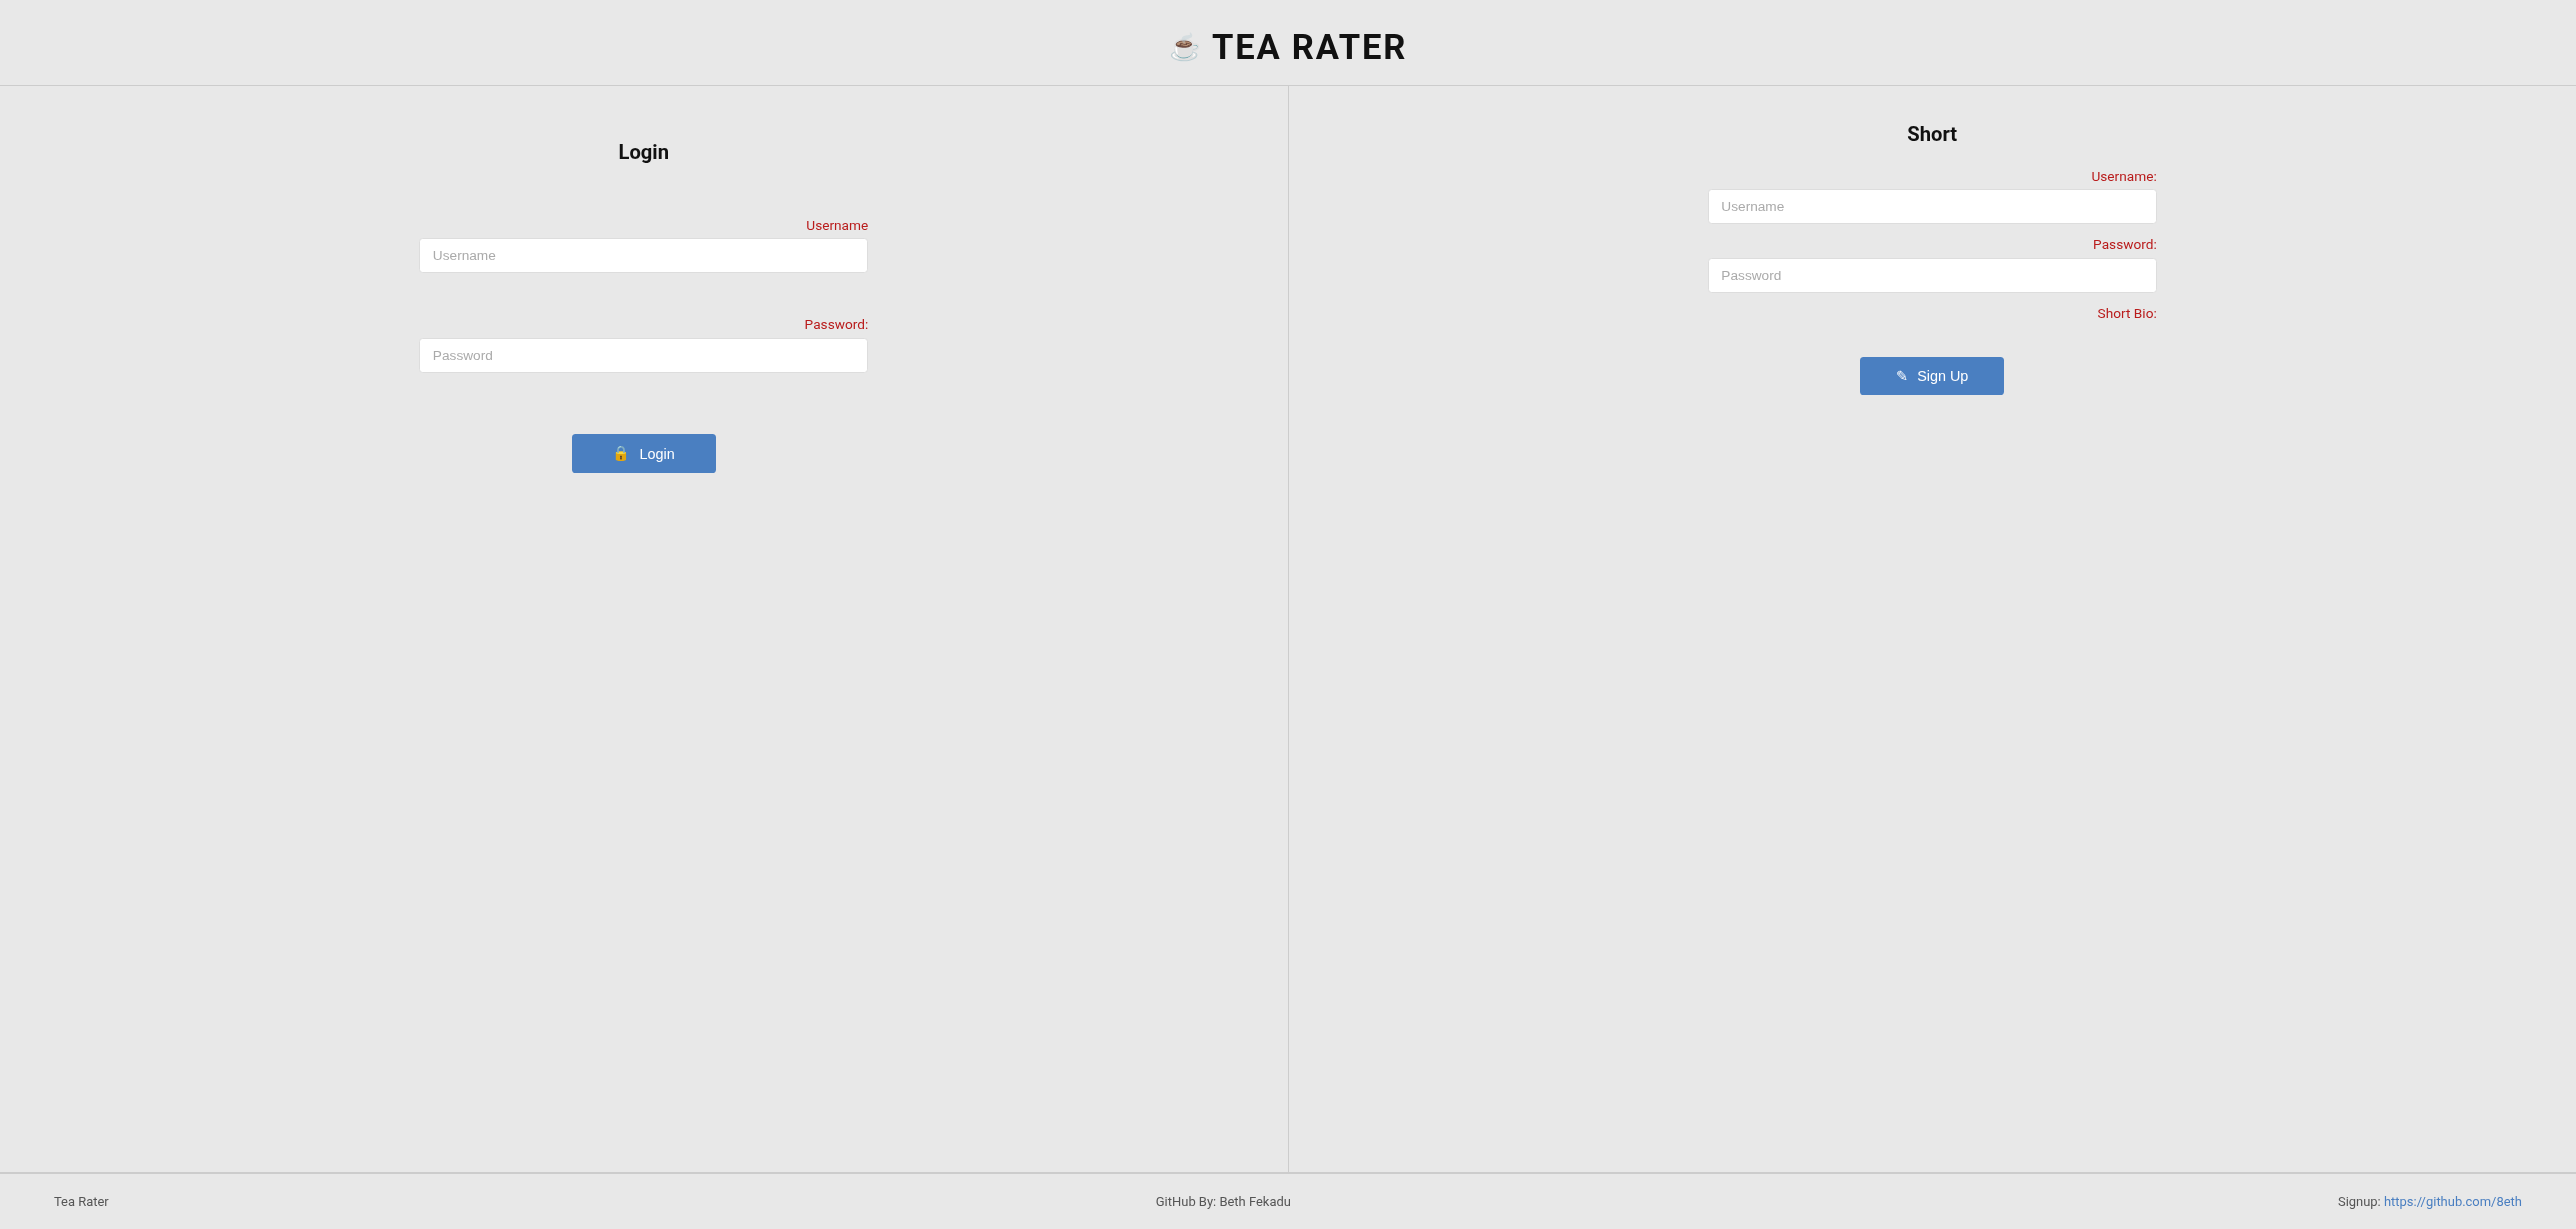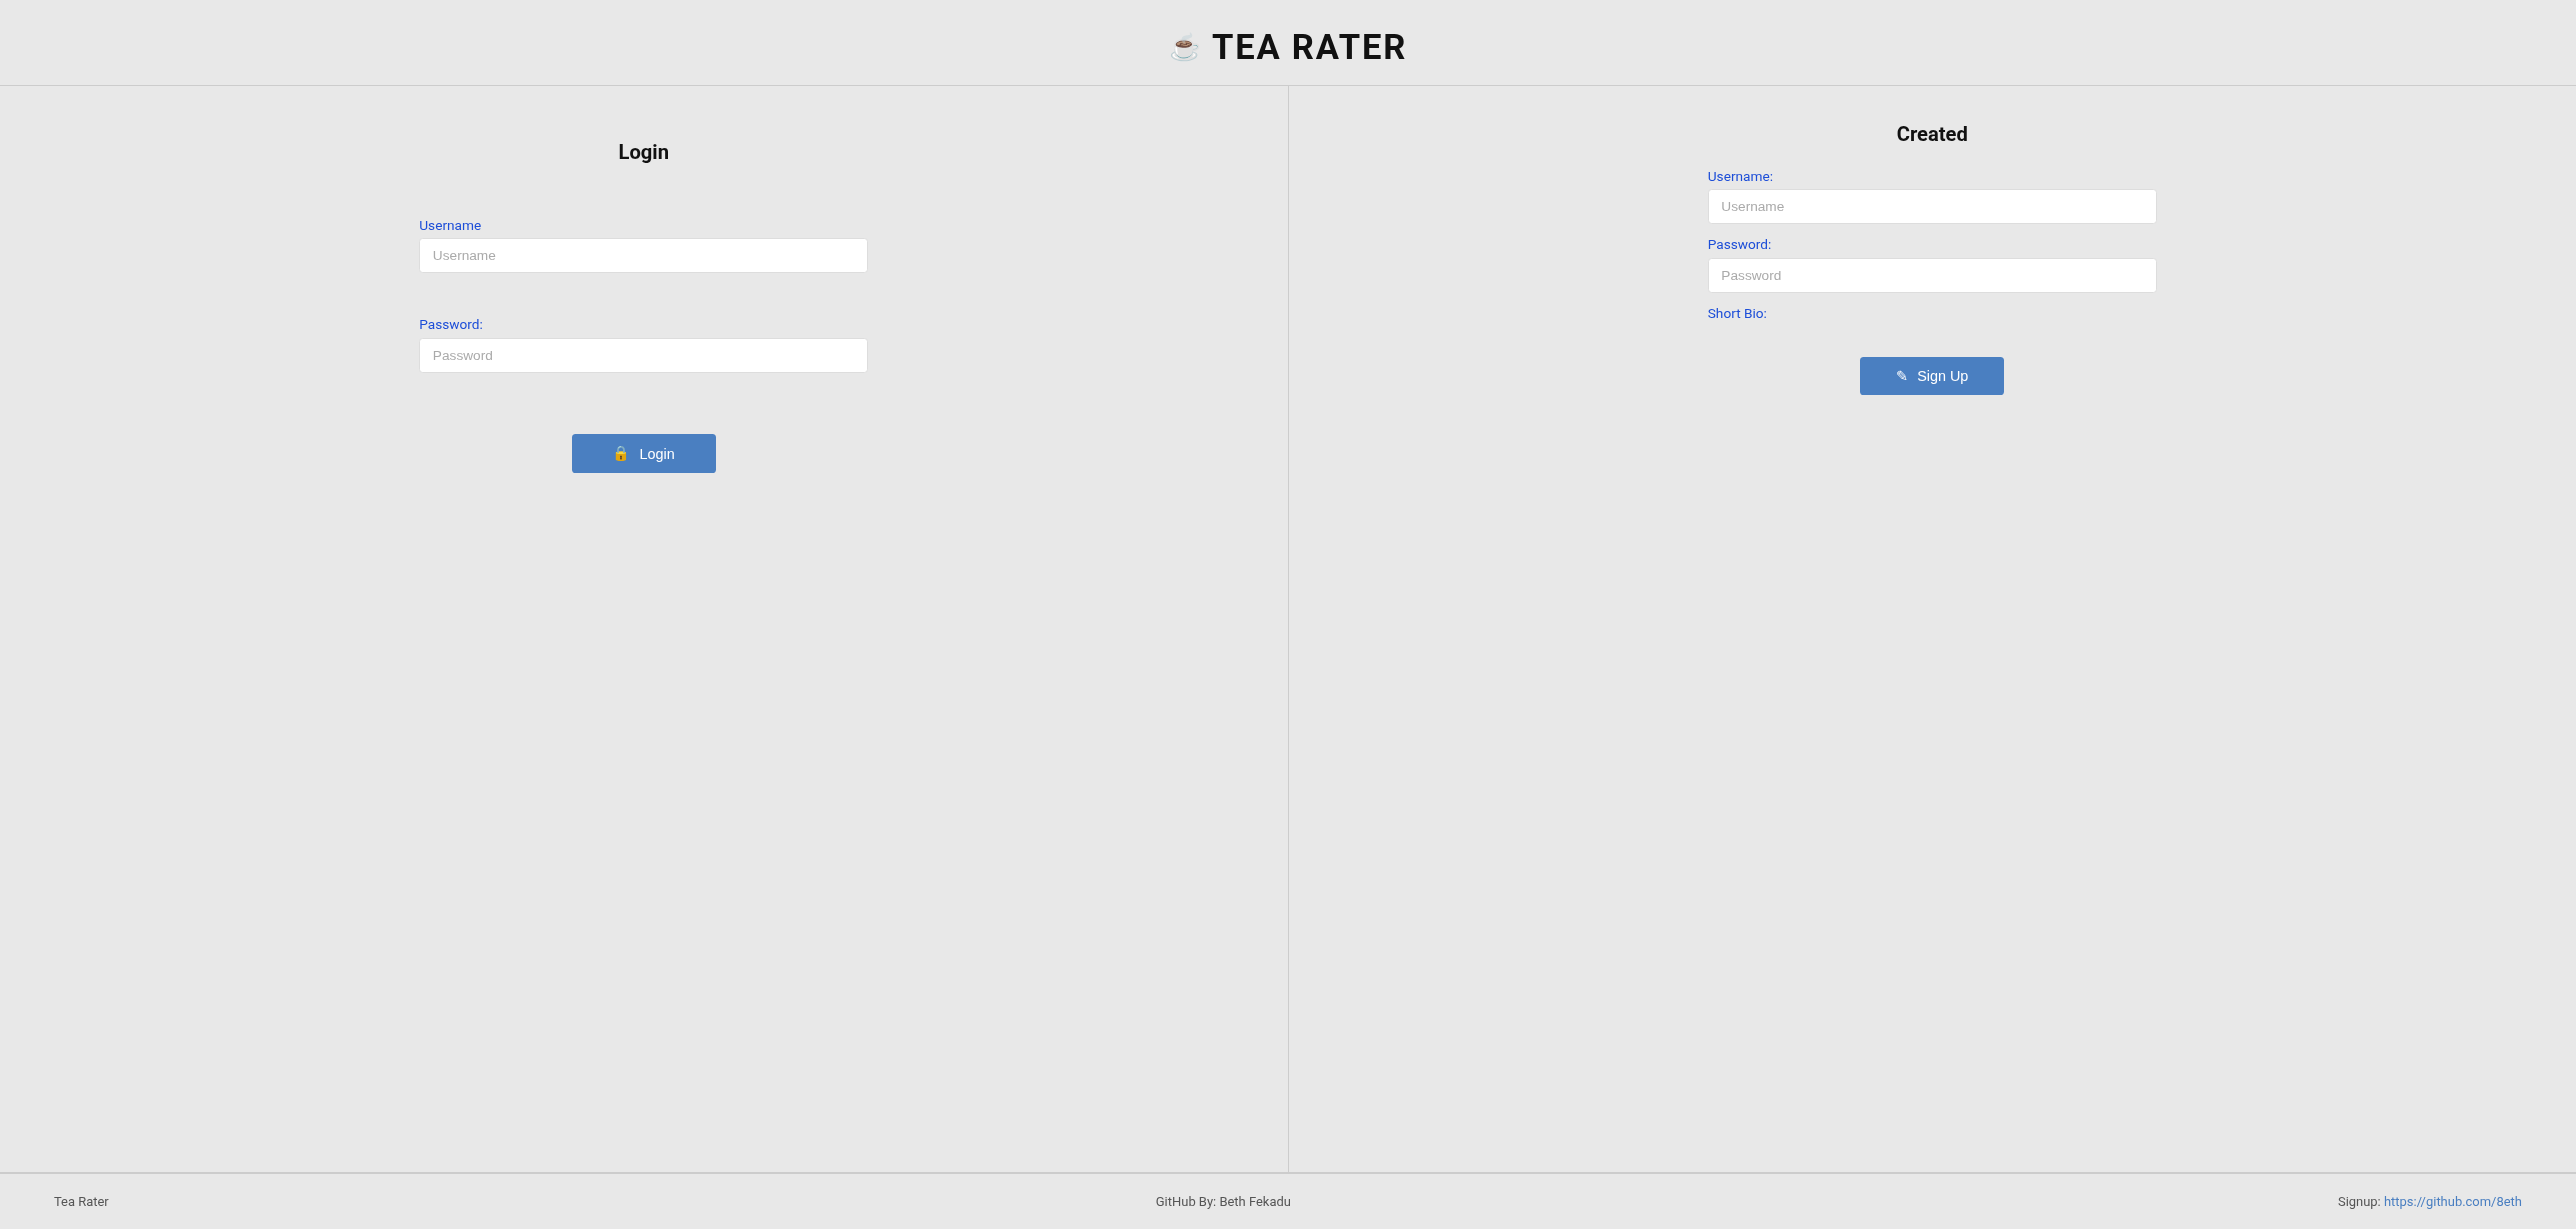--- a/index.html
+++ b/index.html
@@ -70,23 +70,23 @@
     }
 
     .form-group {
       width: 100%;
       max-width: 449px;
       margin-bottom: 12.6px;
     }
 
     .form-label {
       display: block;
-      text-align: left;
+      text-align: right;
       font-size: 0.95rem;
-      color: #1d4ed8;
+      color: #b91c1c;
       margin-bottom: 5.4px;
     }
 
     .form-input {
       width: 100%;
       padding: 9px 12.6px;
       font-size: 0.95rem;
       border: 0.9px solid #ddd;
       border-radius: 3.6px;
       background-color: #fff;
@@ -187,21 +187,21 @@
       <input class="form-input" type="password" placeholder="Password" style="">
     </div>
 
     <button class="btn-login">
       <span class="icon-lock">🔒</span>
       <span>Login</span>
     </button>
   </section>
 
   <section class="signup-panel">
-    <h2 class="form-title">Created</h2>
+    <h2 class="form-title">Short</h2>
 
     <div class="form-group">
       <label class="form-label">Username:</label>
       <input class="form-input" type="text" placeholder="Username" style="">
     </div>
 
     <div class="form-group">
       <label class="form-label">Password:</label>
       <input class="form-input" type="password" placeholder="Password" style="">
     </div>

